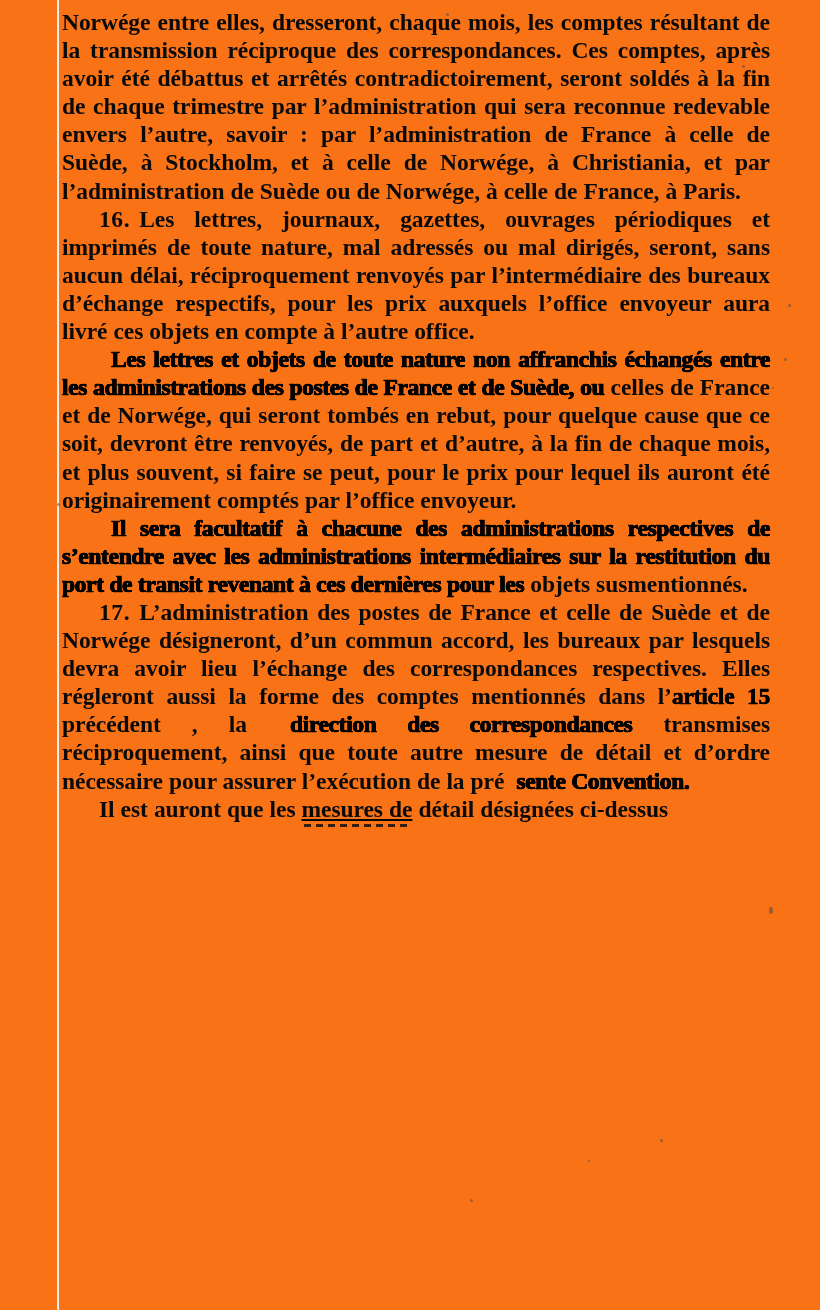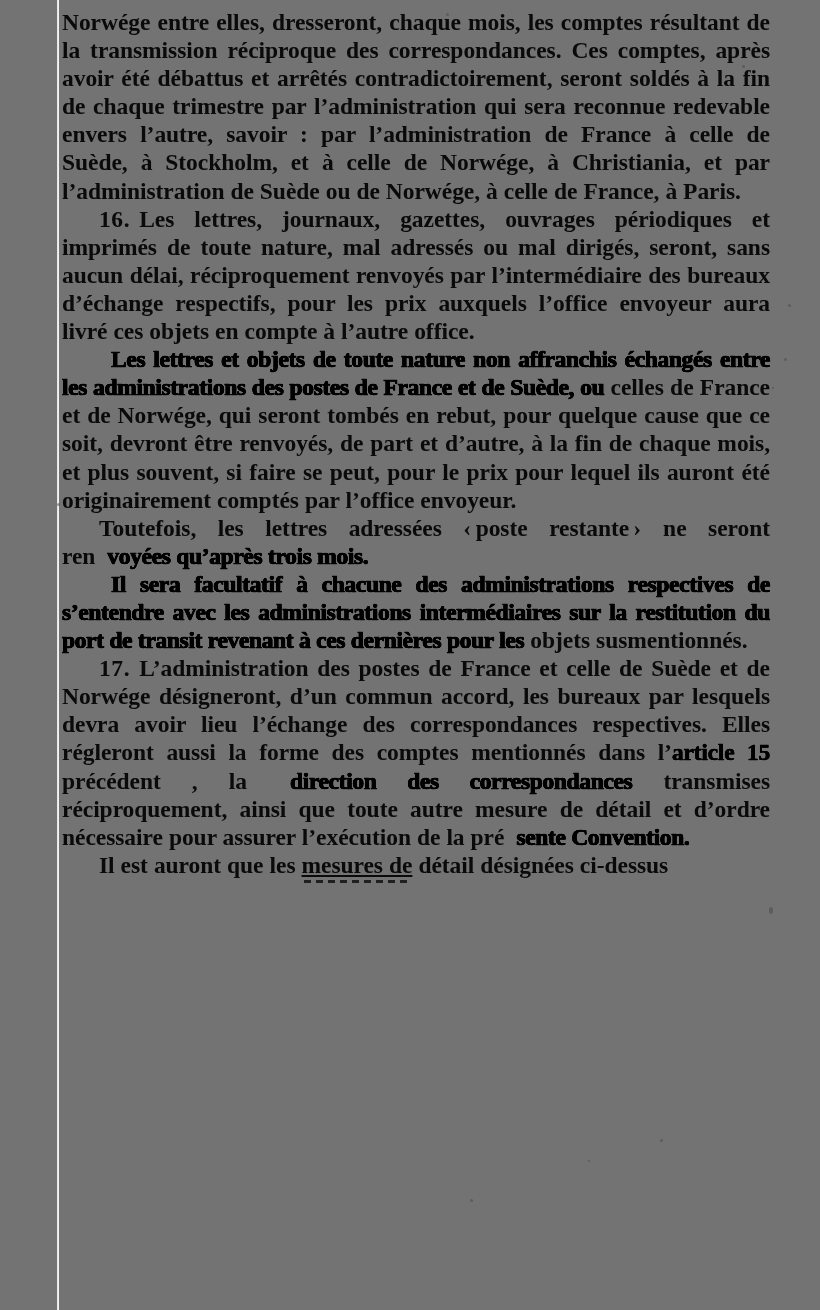--- a/index.html
+++ b/index.html
@@ -8,21 +8,21 @@
     padding: 0;
     background: #ffffff;
   }
   body {
     font-family: "Liberation Serif", "DejaVu Serif", serif;
   }
   .page {
     position: relative;
     width: 820px;
     height: 1310px;
-    background: #737373;
+    background: #f97316;
     overflow: hidden;
   }
   
   .scan-edge {
     position: absolute;
     top: 0;
     bottom: 0;
     left: 57px;
     width: 1px;
     background: #e6e6e6;
@@ -135,21 +135,20 @@
   <div class="text-column">
 
     <p class="para noindent"><span class="ink-normal">Norwége entre elles, dresseront, chaque mois, les comptes résultant de la transmission réciproque des correspondances. Ces comptes, après avoir été débattus et arrêtés contradictoirement, seront soldés à la fin de chaque trimestre par l’administration qui sera reconnue redevable envers l’autre, savoir : par l’administration de France à celle de Suède, à Stockholm, et à celle de Norwége, à Christiania, et par l’administration de Suède ou de Norwége, à celle de France, à Paris.</span></p>
 
     <p class="para indent"><span class="ink-normal oldnum">16.</span><span class="ink-normal" style="margin-left:9px;">Les lettres, journaux, gazettes, ouvrages périodiques et imprimés de toute nature, mal adressés ou mal dirigés, seront, sans aucun délai, réciproquement renvoyés par l’intermédiaire des bureaux d’échange respectifs, pour les prix auxquels l’office envoyeur aura livré ces objets en compte à l’autre office.</span></p>
 
 
     <p class="para indent"><span class="ink-heavy">Les lettres et objets de toute nature non affranchis échangés entre les administrations des postes de France et de Suède, ou</span><span class="ink-normal"> celles de France et de Norwége, qui seront tombés en rebut, pour quelque cause que ce soit, devront être renvoyés, de part et d’autre, à la fin de chaque mois, et plus souvent, si faire se peut, pour le prix pour lequel ils auront été originairement comptés par l’office envoyeur.</span></p>
 
 
-    <p class="para indent"><span class="ink-normal">Toutefois, les lettres adressées </span><span class="ink-normal guill">‹</span><span class="ink-normal" style="margin-left:4px;">poste restante</span><span class="ink-normal guill" style="margin-left:4px;">›</span><span class="ink-normal"> ne seront ren</span><span class="ink-heavy">voyées qu’après trois mois.</span></p>
 
     <p class="para indent"><span class="ink-heavy">Il sera facultatif à chacune des administrations respectives de s’entendre avec les administrations intermédiaires sur la restitution du port de transit revenant à ces dernières pour les</span><span class="ink-normal"> objets susmentionnés.</span></p>
 
     <p class="para indent"><span class="ink-normal oldnum">17.</span><span class="ink-normal" style="margin-left:9px;">L’administration des postes de France et celle de Suède et de Norwége désigneront, d’un commun accord, les bureaux par lesquels devra avoir lieu l’échange des correspondances respectives. Elles régleront aussi la forme des comptes mentionnés dans l’</span><span class="ink-mid">article 15</span><span class="ink-normal"> précédent , la </span><span class="ink-heavy">direction des correspondances</span><span class="ink-normal"> transmises réciproquement, ainsi que toute autre mesure de détail et d’ordre nécessaire pour assurer l’exécution de la pré</span><span class="ink-heavy">sente Convention.</span></p>
 
     <p class="para indent"><span class="ink-normal">Il est auront que les </span><span class="ink-normal dash-underline">mesures de</span><span class="ink-normal"> détail désignées ci-dessus</span></p>
 
   </div>
 </div>
 

